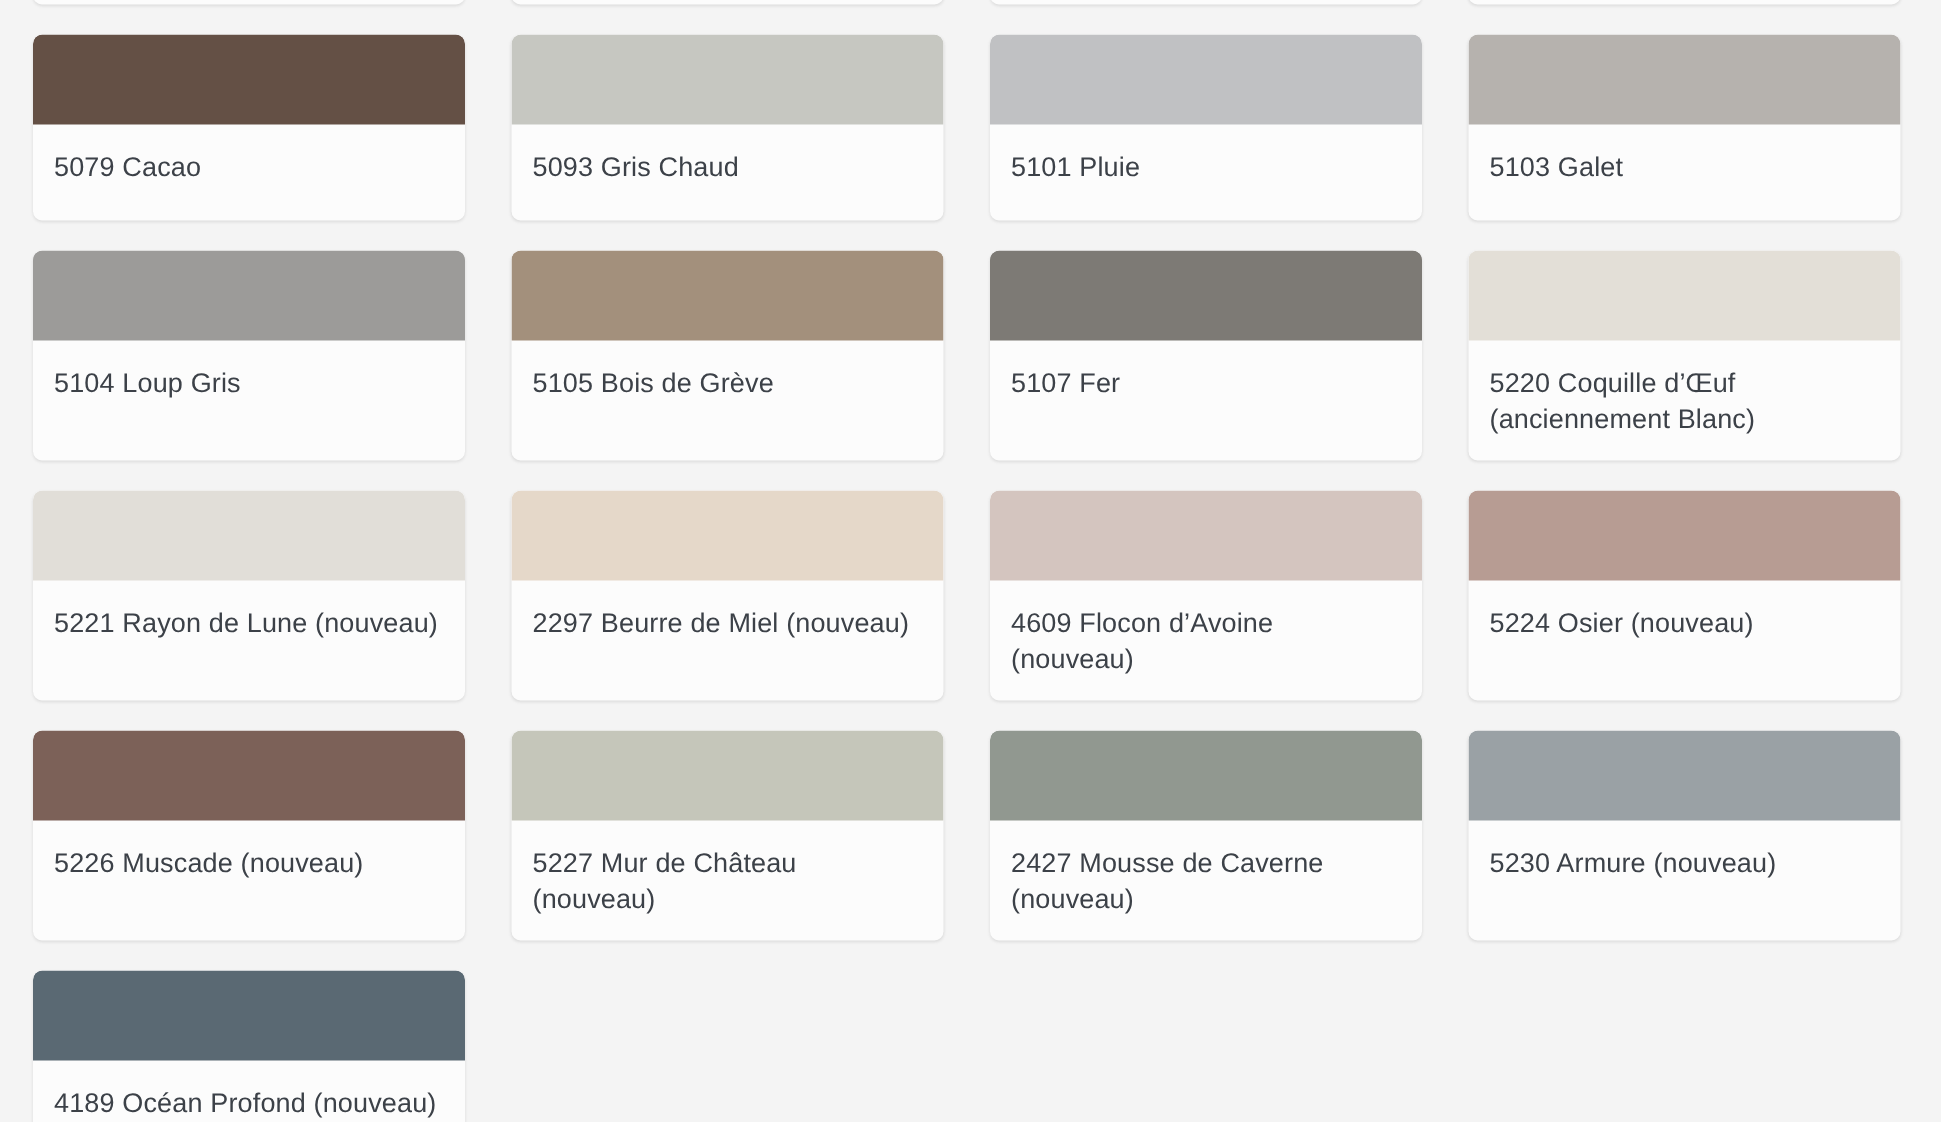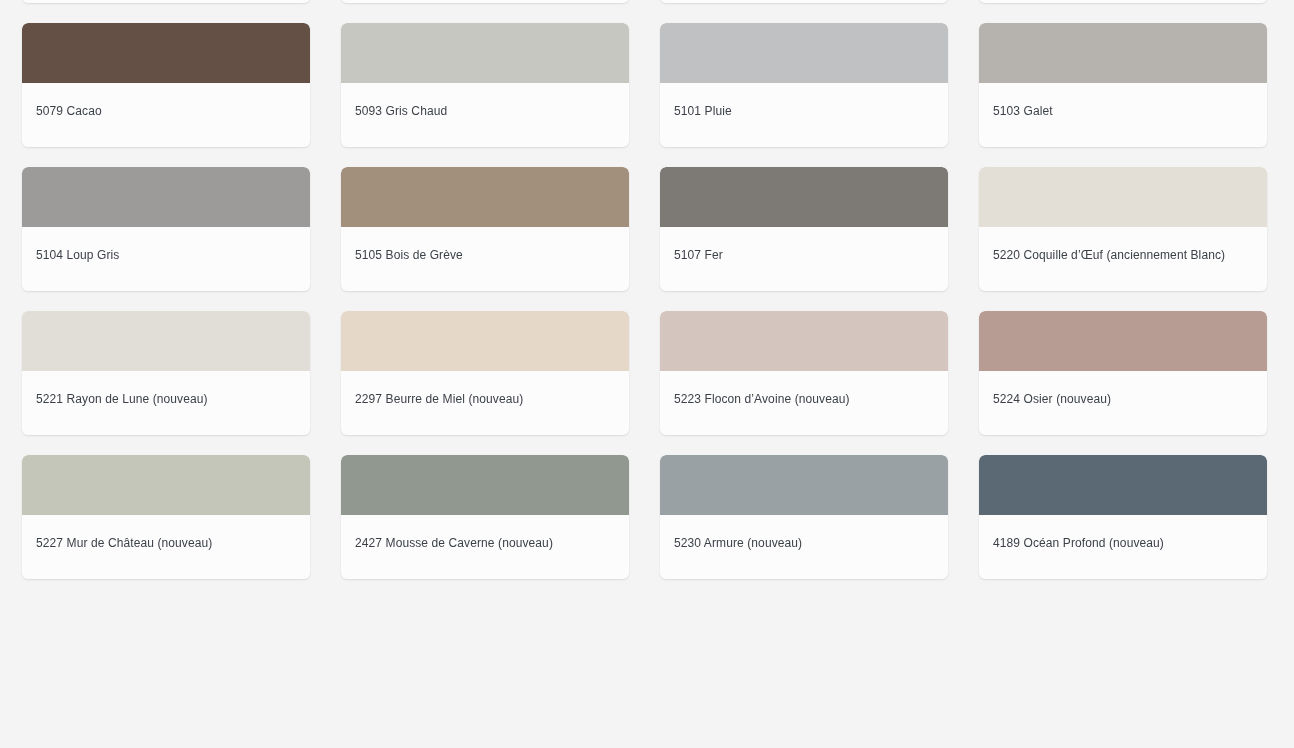--- a/index.html
+++ b/index.html
@@ -43,21 +43,21 @@
   .swatch-color {
     height: 60px;
     width: 100%;
     flex: 0 0 60px;
     border-top-left-radius: 6px;
     border-top-right-radius: 6px;
   }
 
   .swatch-label {
     padding: 16px 14px 16px 14px;
-    font-size: 12px;
+    font-size: 18px;
     line-height: 24px;
     color: #3c4148;
     letter-spacing: 0.1px;
     word-break: normal;
   }
 </style>
 </head>
 <body>
 
 <div id="palette-grid">
@@ -100,25 +100,29 @@
     <div class="swatch-card">
       <div class="swatch-color" style="background: rgb(225, 222, 216);"></div>
       <div class="swatch-label">5221 Rayon de Lune (nouveau)</div>
     </div>
     <div class="swatch-card">
       <div class="swatch-color" style="background: rgb(229, 216, 201);"></div>
       <div class="swatch-label">2297 Beurre de Miel (nouveau)</div>
     </div>
     <div class="swatch-card">
       <div class="swatch-color" style="background: rgb(212, 197, 191);"></div>
-      <div class="swatch-label">5223 Flocon d’Avoine (nouveau)</div>
+      <div class="swatch-label">4609 Flocon d’Avoine (nouveau)</div>
     </div>
     <div class="swatch-card">
       <div class="swatch-color" style="background: rgb(183, 156, 147);"></div>
       <div class="swatch-label">5224 Osier (nouveau)</div>
+    </div>
+    <div class="swatch-card">
+      <div class="swatch-color" style="background: rgb(124, 97, 88);"></div>
+      <div class="swatch-label">5226 Muscade (nouveau)</div>
     </div>
     <div class="swatch-card">
       <div class="swatch-color" style="background: rgb(197, 198, 186);"></div>
       <div class="swatch-label">5227 Mur de Château (nouveau)</div>
     </div>
     <div class="swatch-card">
       <div class="swatch-color" style="background: rgb(145, 152, 144);"></div>
       <div class="swatch-label">2427 Mousse de Caverne (nouveau)</div>
     </div>
     <div class="swatch-card">

